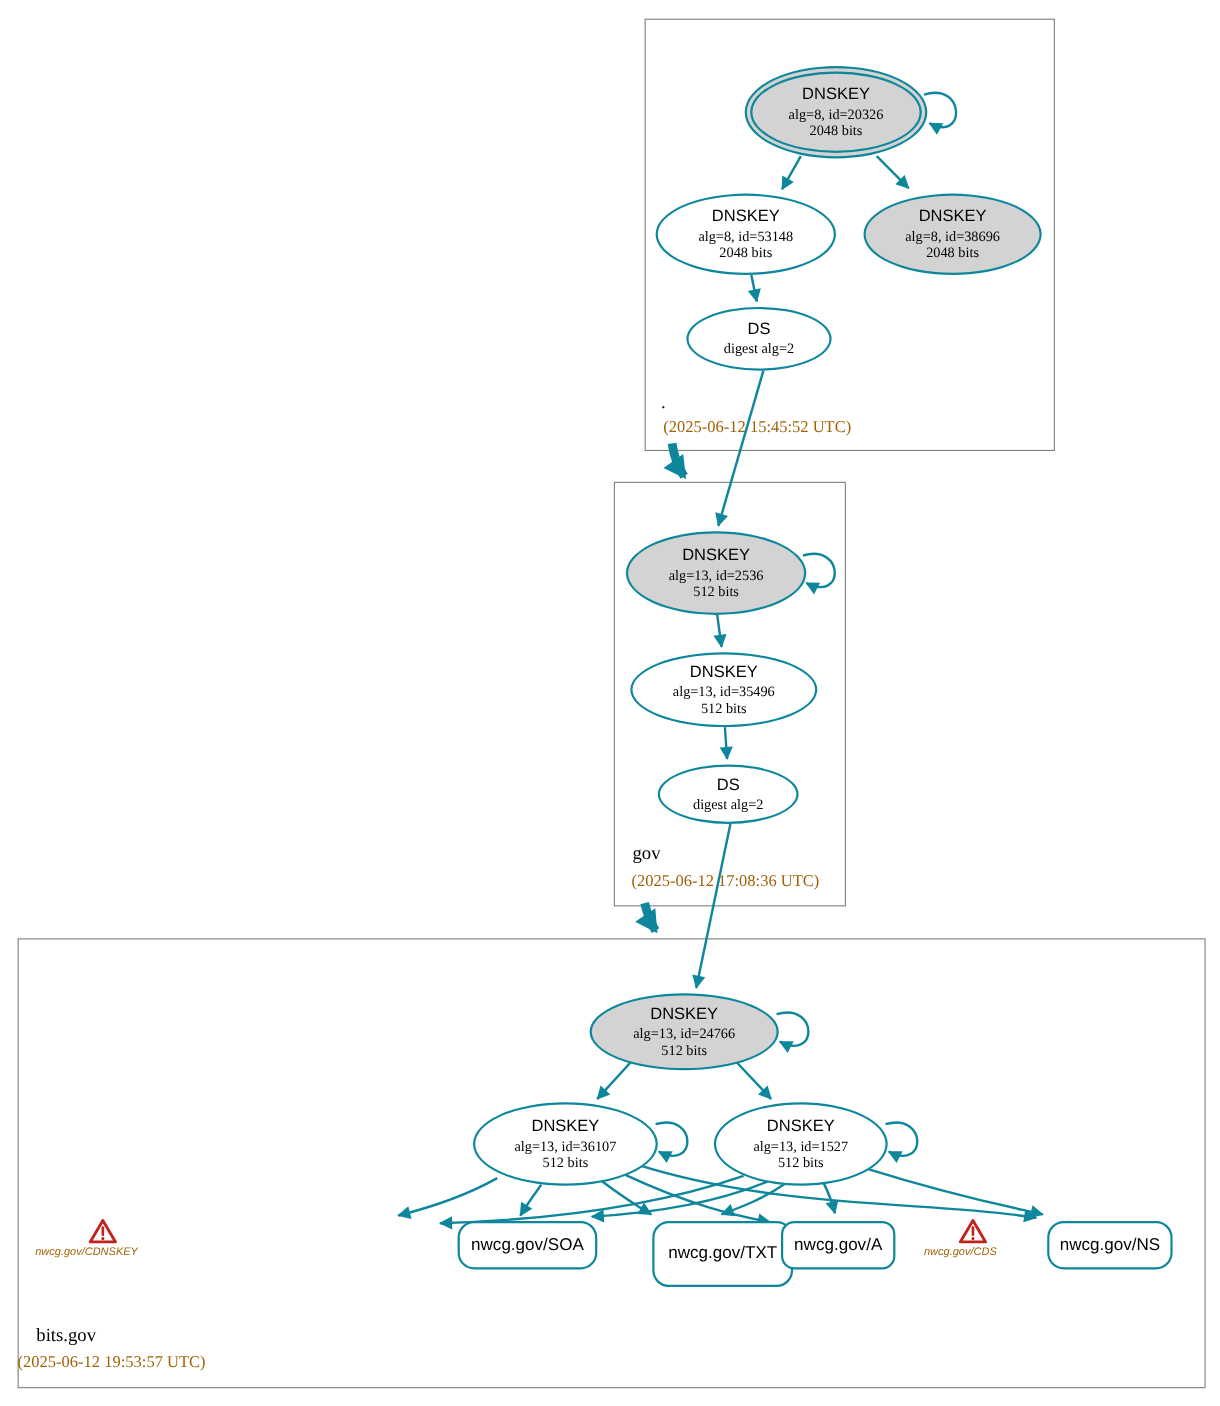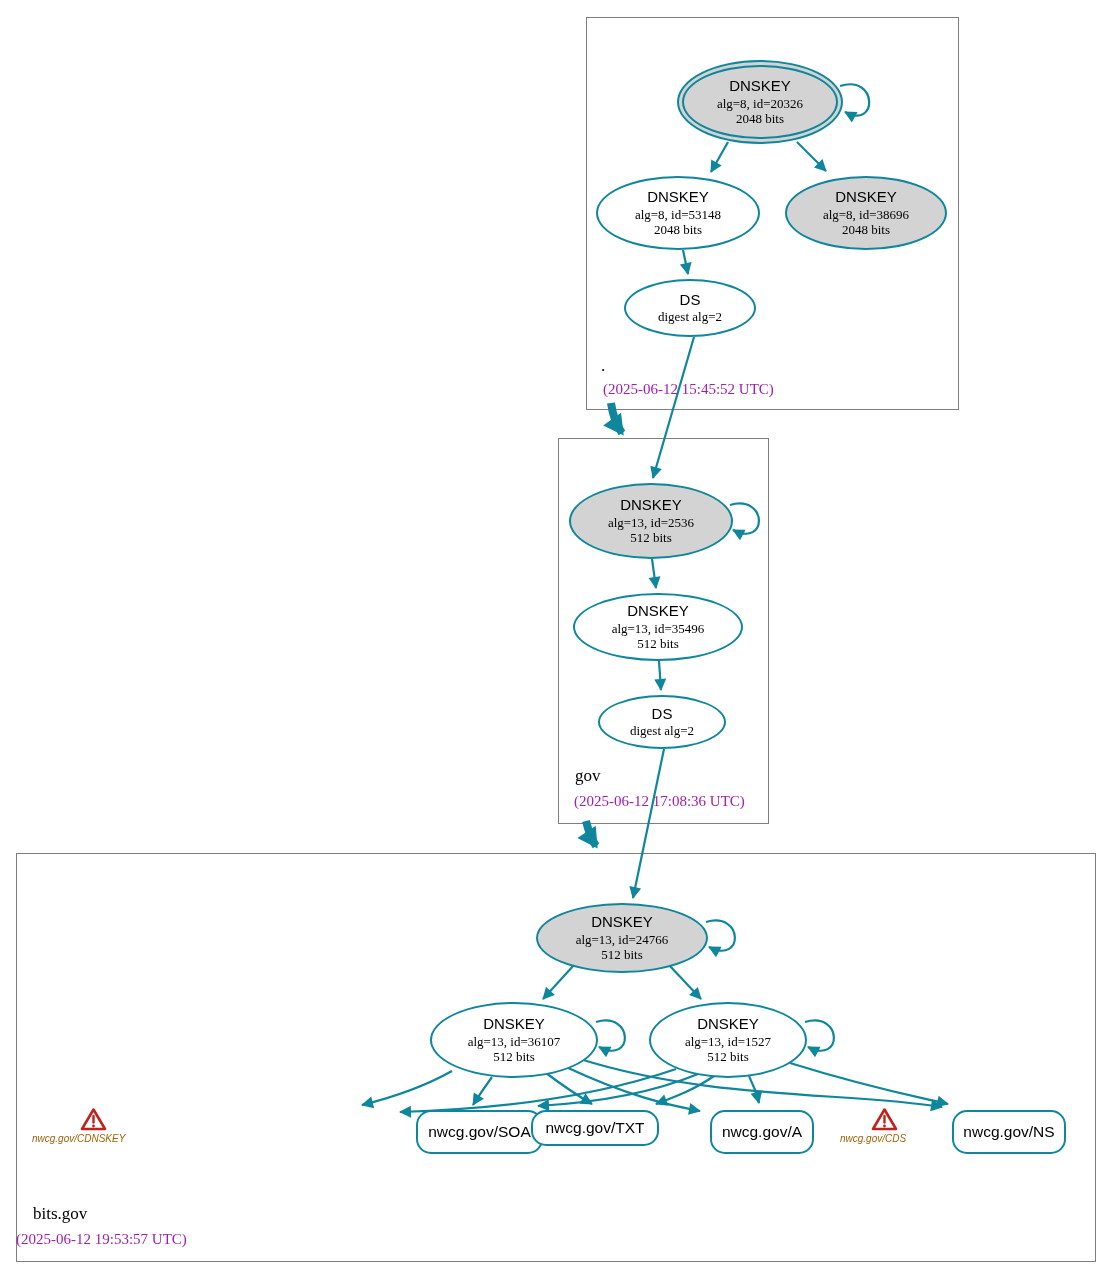--- a/index.html
+++ b/index.html
@@ -13,21 +13,21 @@
         text-align:center;border:2.3px solid #0e869c;border-radius:50%;background:#fff;z-index:3;box-sizing:border-box;}
   .node.gray{background:#d3d3d3;}
   .dbl-outer{position:absolute;border:2.3px solid #0e869c;border-radius:50%;background:#d3d3d3;z-index:3;box-sizing:border-box;}
   .dbl-inner{position:absolute;left:3px;top:3px;right:3px;bottom:3px;border:2.3px solid #0e869c;border-radius:50%;
              background:#d3d3d3;display:flex;flex-direction:column;align-items:center;justify-content:center;text-align:center;box-sizing:border-box;}
   .node-title{font-family:"Liberation Sans",sans-serif;font-size:15px;line-height:1.25;}
   .node-detail{font-family:"Liberation Serif",serif;font-size:13px;line-height:1.22;}
   .rrset{position:absolute;display:flex;align-items:center;justify-content:center;border:2.3px solid #0e869c;
          border-radius:15px;background:#fff;font-family:"Liberation Sans",sans-serif;font-size:15.5px;z-index:3;box-sizing:border-box;white-space:nowrap;}
   .zone-label{position:absolute;font-family:"Liberation Serif",serif;font-size:17px;color:#000;z-index:2;}
-  .zone-ts{position:absolute;font-family:"Liberation Serif",serif;font-size:15px;color:#a21caf;z-index:2;white-space:nowrap;}
+  .zone-ts{position:absolute;font-family:"Liberation Serif",serif;font-size:15px;color:#a16207;z-index:2;white-space:nowrap;}
   .warn-label{position:absolute;font-family:"Liberation Sans",sans-serif;font-style:italic;font-size:10px;
               color:#a16207;z-index:3;white-space:nowrap;}
   .warn-icon{position:absolute;z-index:3;}
 </style>
 </head>
 <body>
 
 <div id="stage">
 
   <div class="box" style="left:586px;top:17px;width:371px;height:391px;"></div>
@@ -136,22 +136,22 @@
     <span class="node-detail">512 bits</span>
   </div>
 
   <div class="node" style="left:649px;top:1002px;width:158px;height:76px;">
     <span class="node-title">DNSKEY</span>
     <span class="node-detail">alg=13, id=1527</span>
     <span class="node-detail">512 bits</span>
   </div>
 
   <div class="rrset" style="left:416px;top:1110px;width:127px;height:44px;">nwcg.gov/SOA</div>
-  <div class="rrset" style="left:531px;top:1110px;width:128px;height:36px;">nwcg.gov/TXT</div>
-  <div class="rrset" style="left:710px;top:1110px;width:104px;height:44px;">nwcg.gov/A</div>
+  <div class="rrset" style="left:593px;top:1110px;width:128px;height:60px;">nwcg.gov/TXT</div>
+  <div class="rrset" style="left:710px;top:1110px;width:104px;height:44px;border-radius:12px;">nwcg.gov/A</div>
   <div class="rrset" style="left:952px;top:1110px;width:114px;height:44px;">nwcg.gov/NS</div>
 
   <svg class="warn-icon" style="left:80px;top:1107px;" width="27" height="25" viewBox="0 0 27 25">
     <path d="M13.5,2.5 L25,22 L2,22 Z" fill="#ffffff" stroke="#c0221c" stroke-width="2.6" stroke-linejoin="round"></path>
     <path d="M13.5,9 L13.5,15.5" stroke="#c0221c" stroke-width="2.4" stroke-linecap="round"></path>
     <circle cx="13.5" cy="19" r="1.4" fill="#c0221c"></circle>
   </svg>
   <div class="warn-label" style="left:32px;top:1133px;">nwcg.gov/CDNSKEY</div>
 
   <svg class="warn-icon" style="left:871px;top:1107px;" width="27" height="25" viewBox="0 0 27 25">

